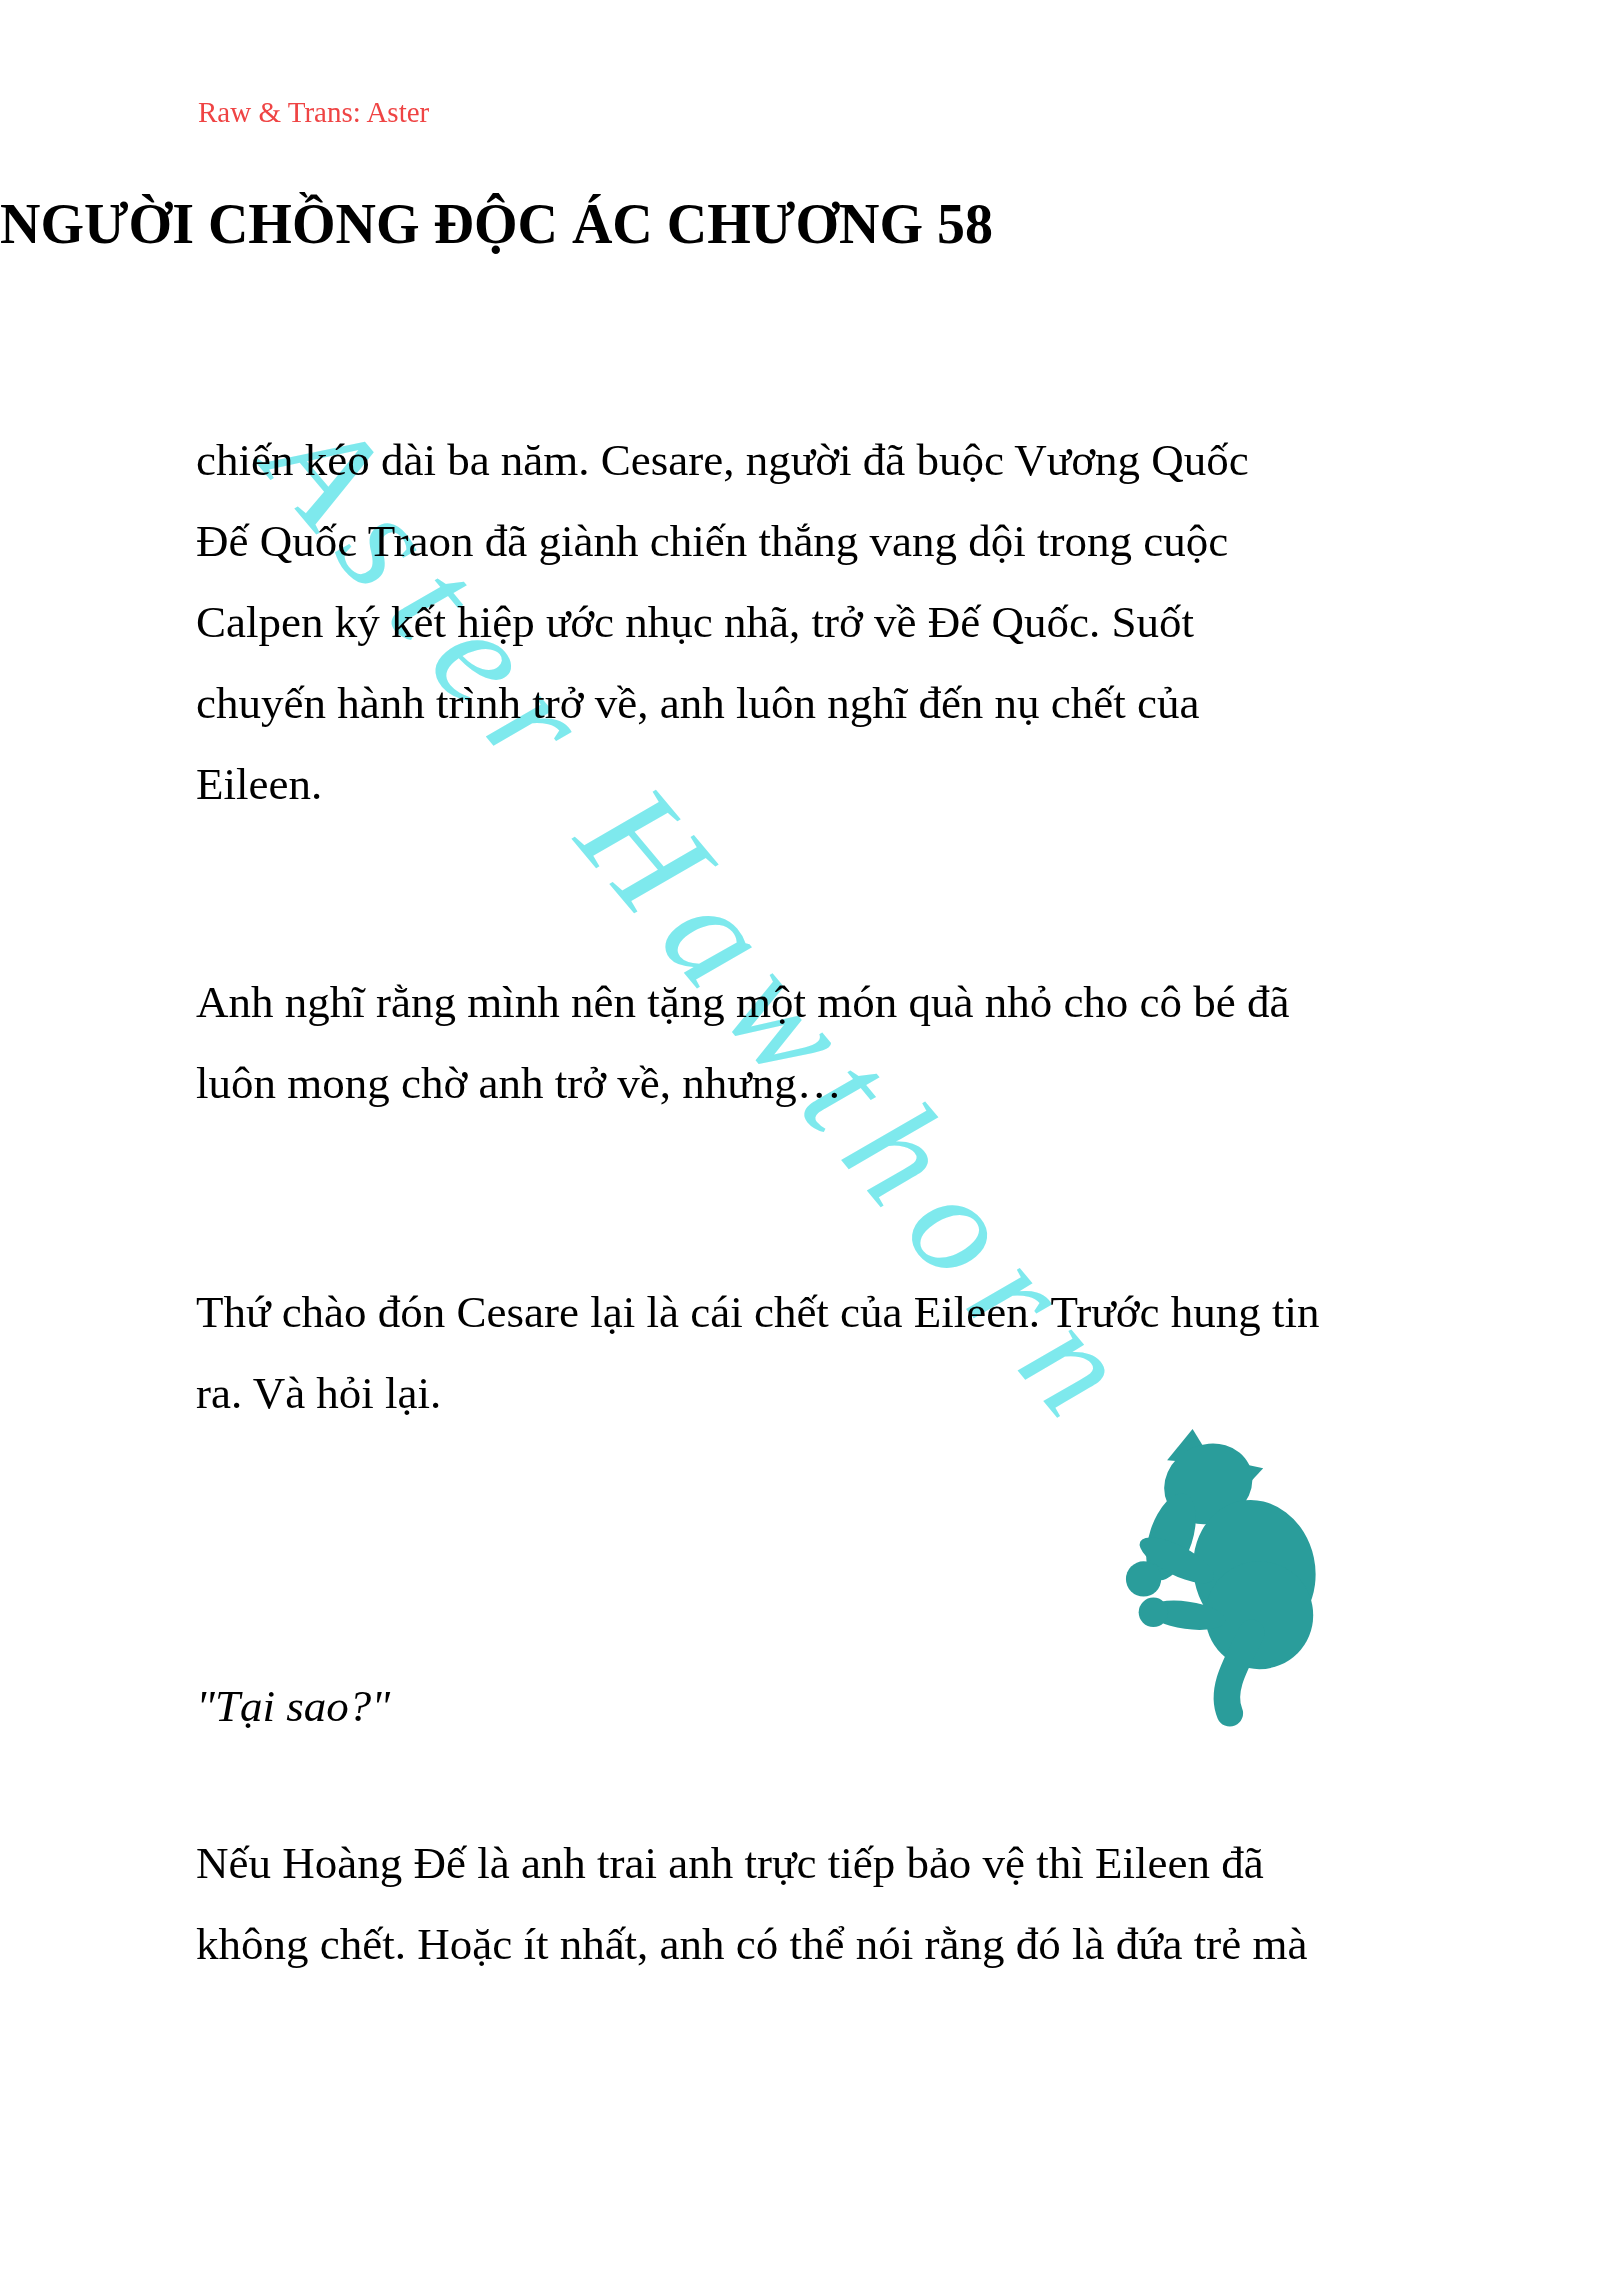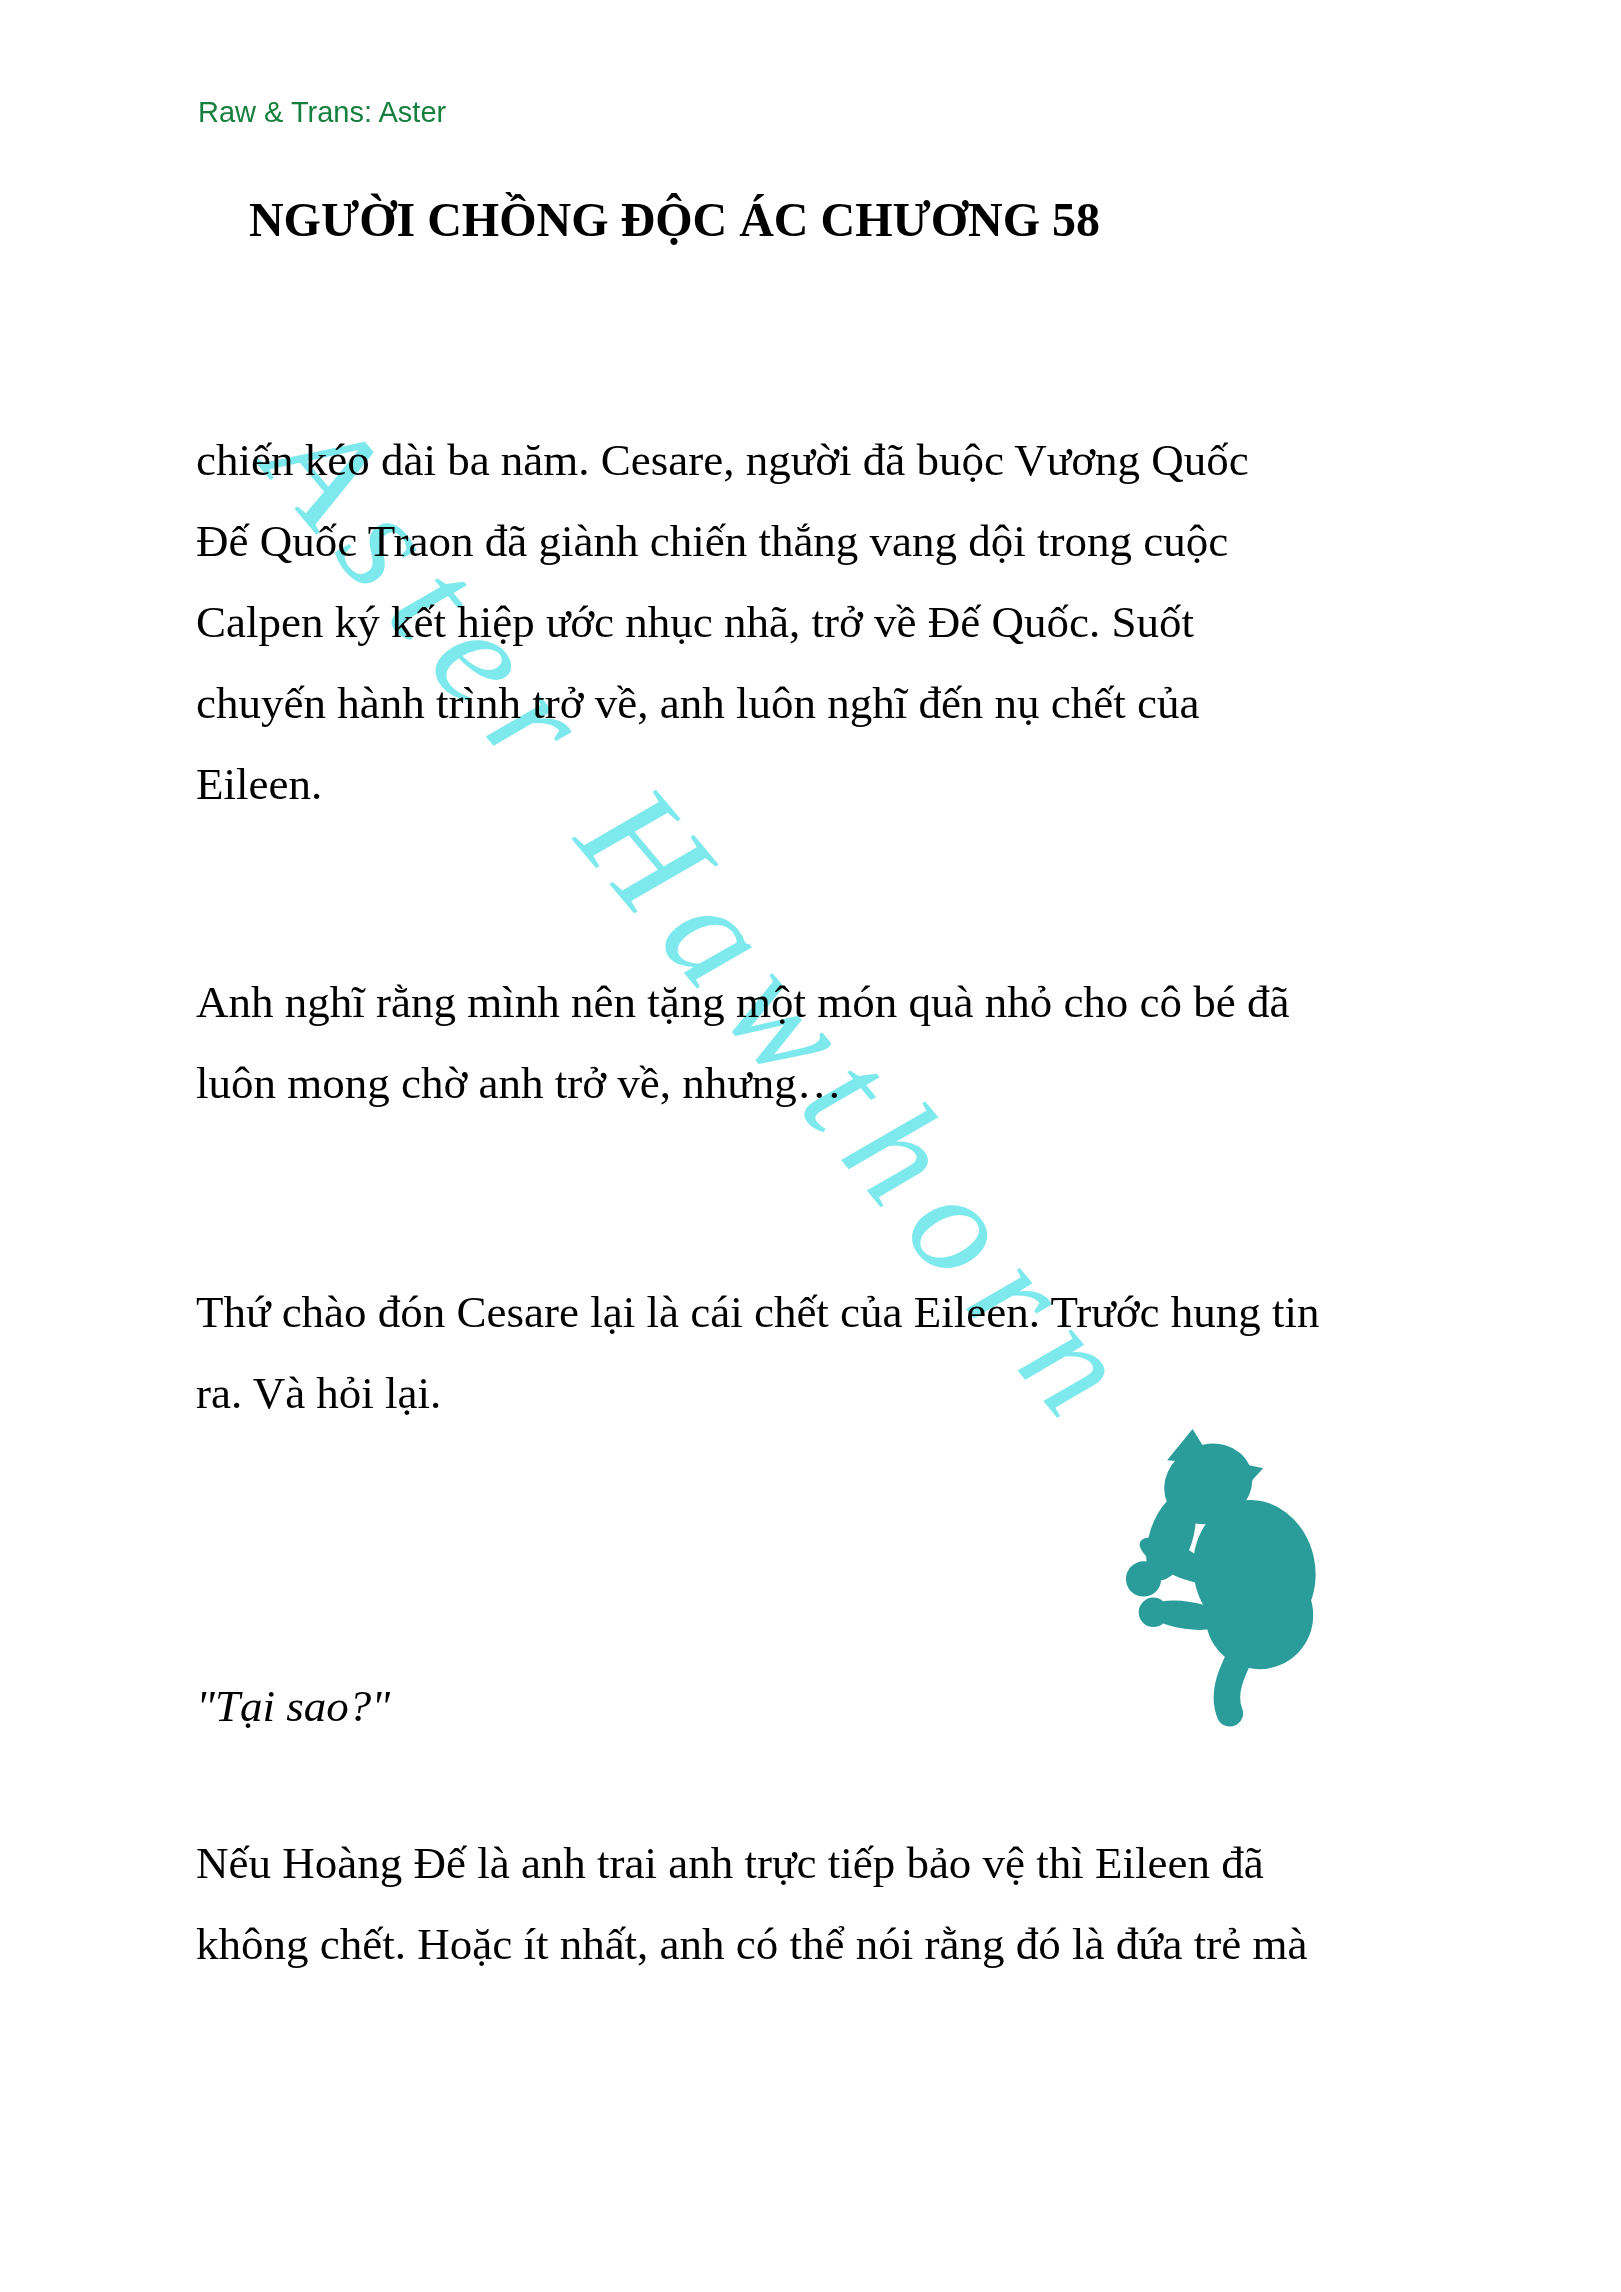--- a/index.html
+++ b/index.html
@@ -4,26 +4,26 @@
 <style>
   html,body{margin:0;padding:0;}
   body{
     width:1621px;height:2293px;position:relative;overflow:hidden;
     background:#ffffff;
     font-family:"Liberation Serif", serif;
     color:#000;
   }
   .credit{
     position:absolute;left:198px;top:96px;z-index:3;
-    font-family:Liberation Sans, sans-serif;
-    font-size:29px;color:#15803d;
+    font-family:Liberation Serif, serif;
+    font-size:29px;color:#ef4444;
   }
   .title{
     position:absolute;left:0;top:192px;width:1349px;z-index:3;
-    text-align:center;font-size:48px;font-weight:bold;
+    text-align:left;font-size:56px;font-weight:bold;
     font-family:"Liberation Serif", serif;white-space:nowrap;
   }
   .para{position:absolute;left:196px;z-index:3;}
   .line{
     height:81px;line-height:81px;font-size:45px;white-space:nowrap;
   }
   .italic .line{font-style:italic;}
   .watermark{
     position:absolute;left:353px;top:387px;z-index:1;
     transform:rotate(50deg);transform-origin:0 0;

